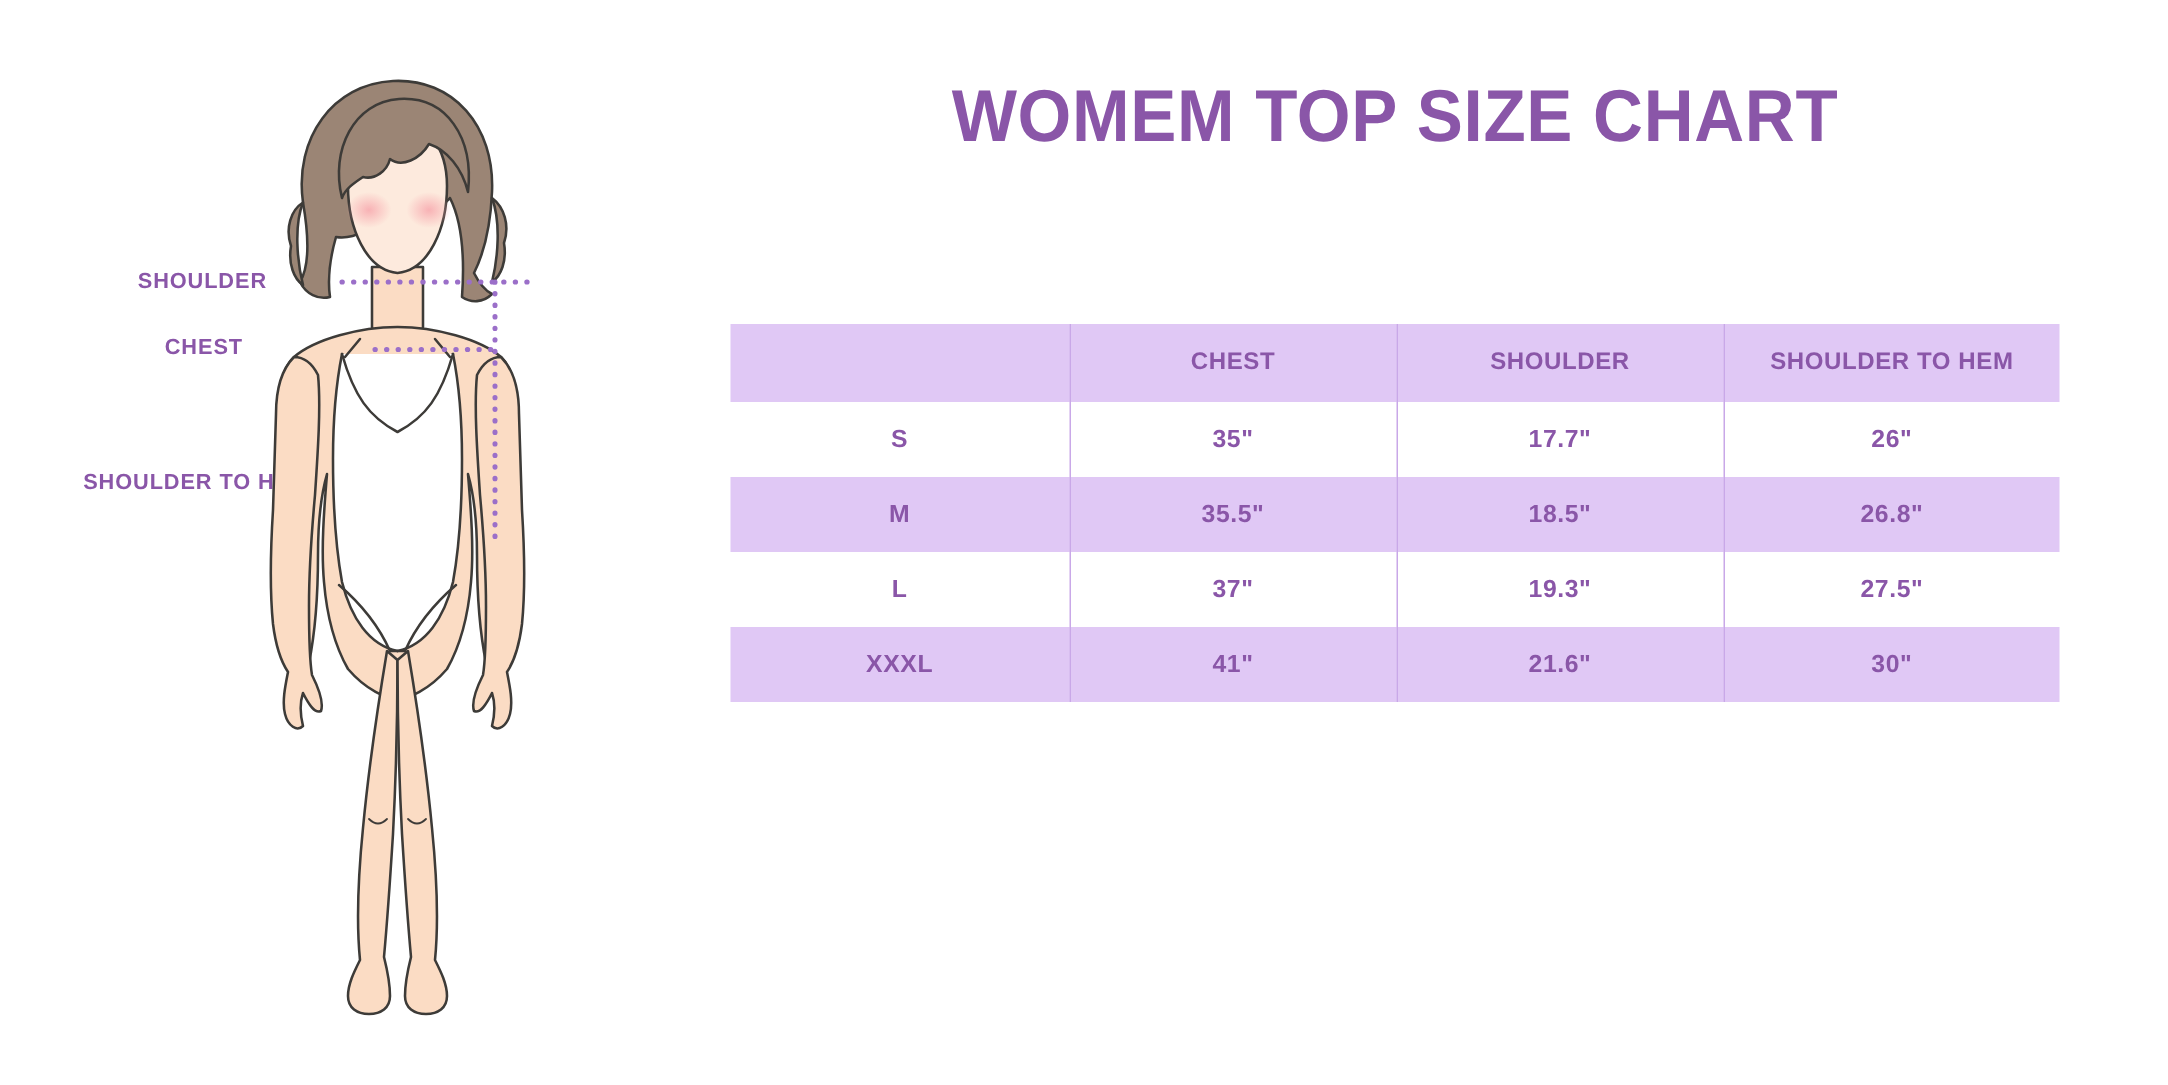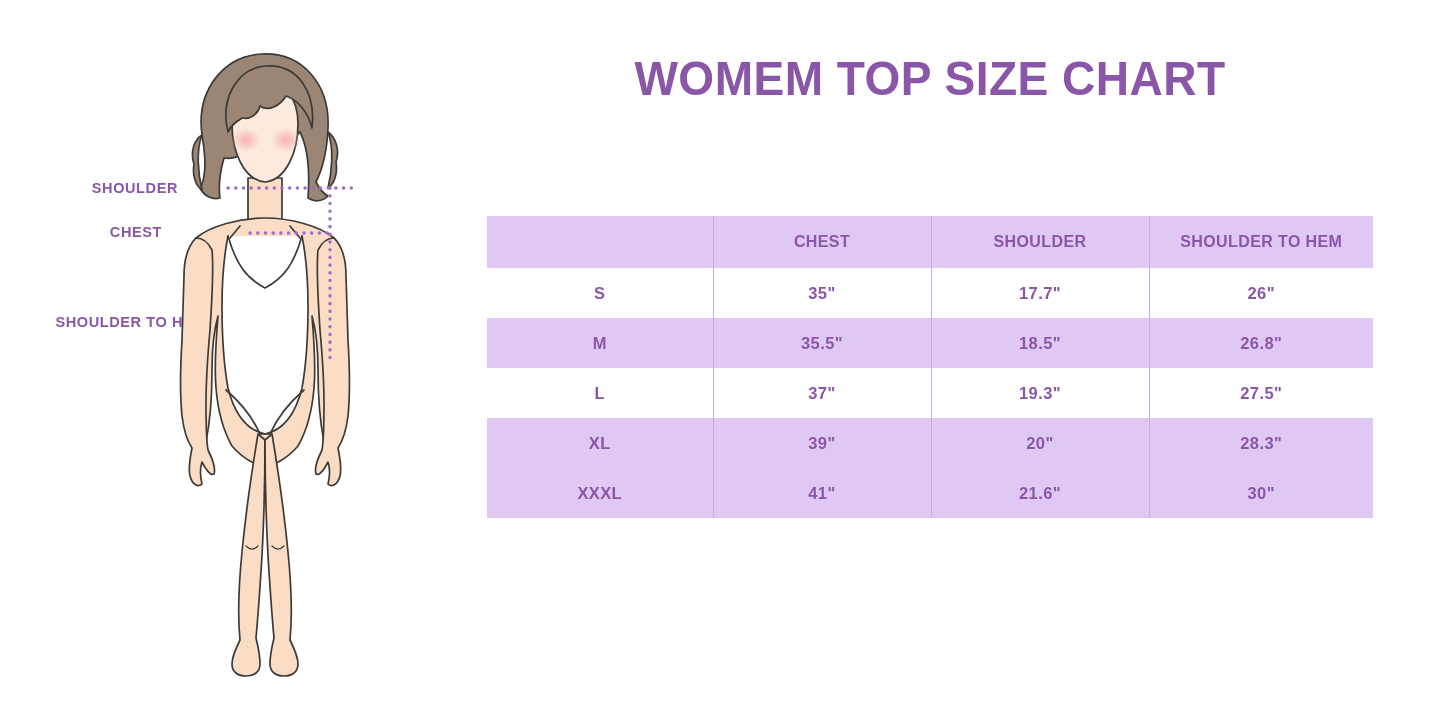--- a/index.html
+++ b/index.html
@@ -290,26 +290,20 @@
           <td>18.5"</td>
           <td>26.8"</td>
         </tr>
         <tr class="row-plain">
           <td>L</td>
           <td>37"</td>
           <td>19.3"</td>
           <td>27.5"</td>
         </tr>
         <tr class="row-shaded">
-          <td>XL</td>
-          <td>39"</td>
-          <td>20"</td>
-          <td>28.3"</td>
-        </tr>
-        <tr class="row-shaded">
           <td>XXXL</td>
           <td>41"</td>
           <td>21.6"</td>
           <td>30"</td>
         </tr>
       </tbody>
   </table>
 </div>
 
 </body></html>

